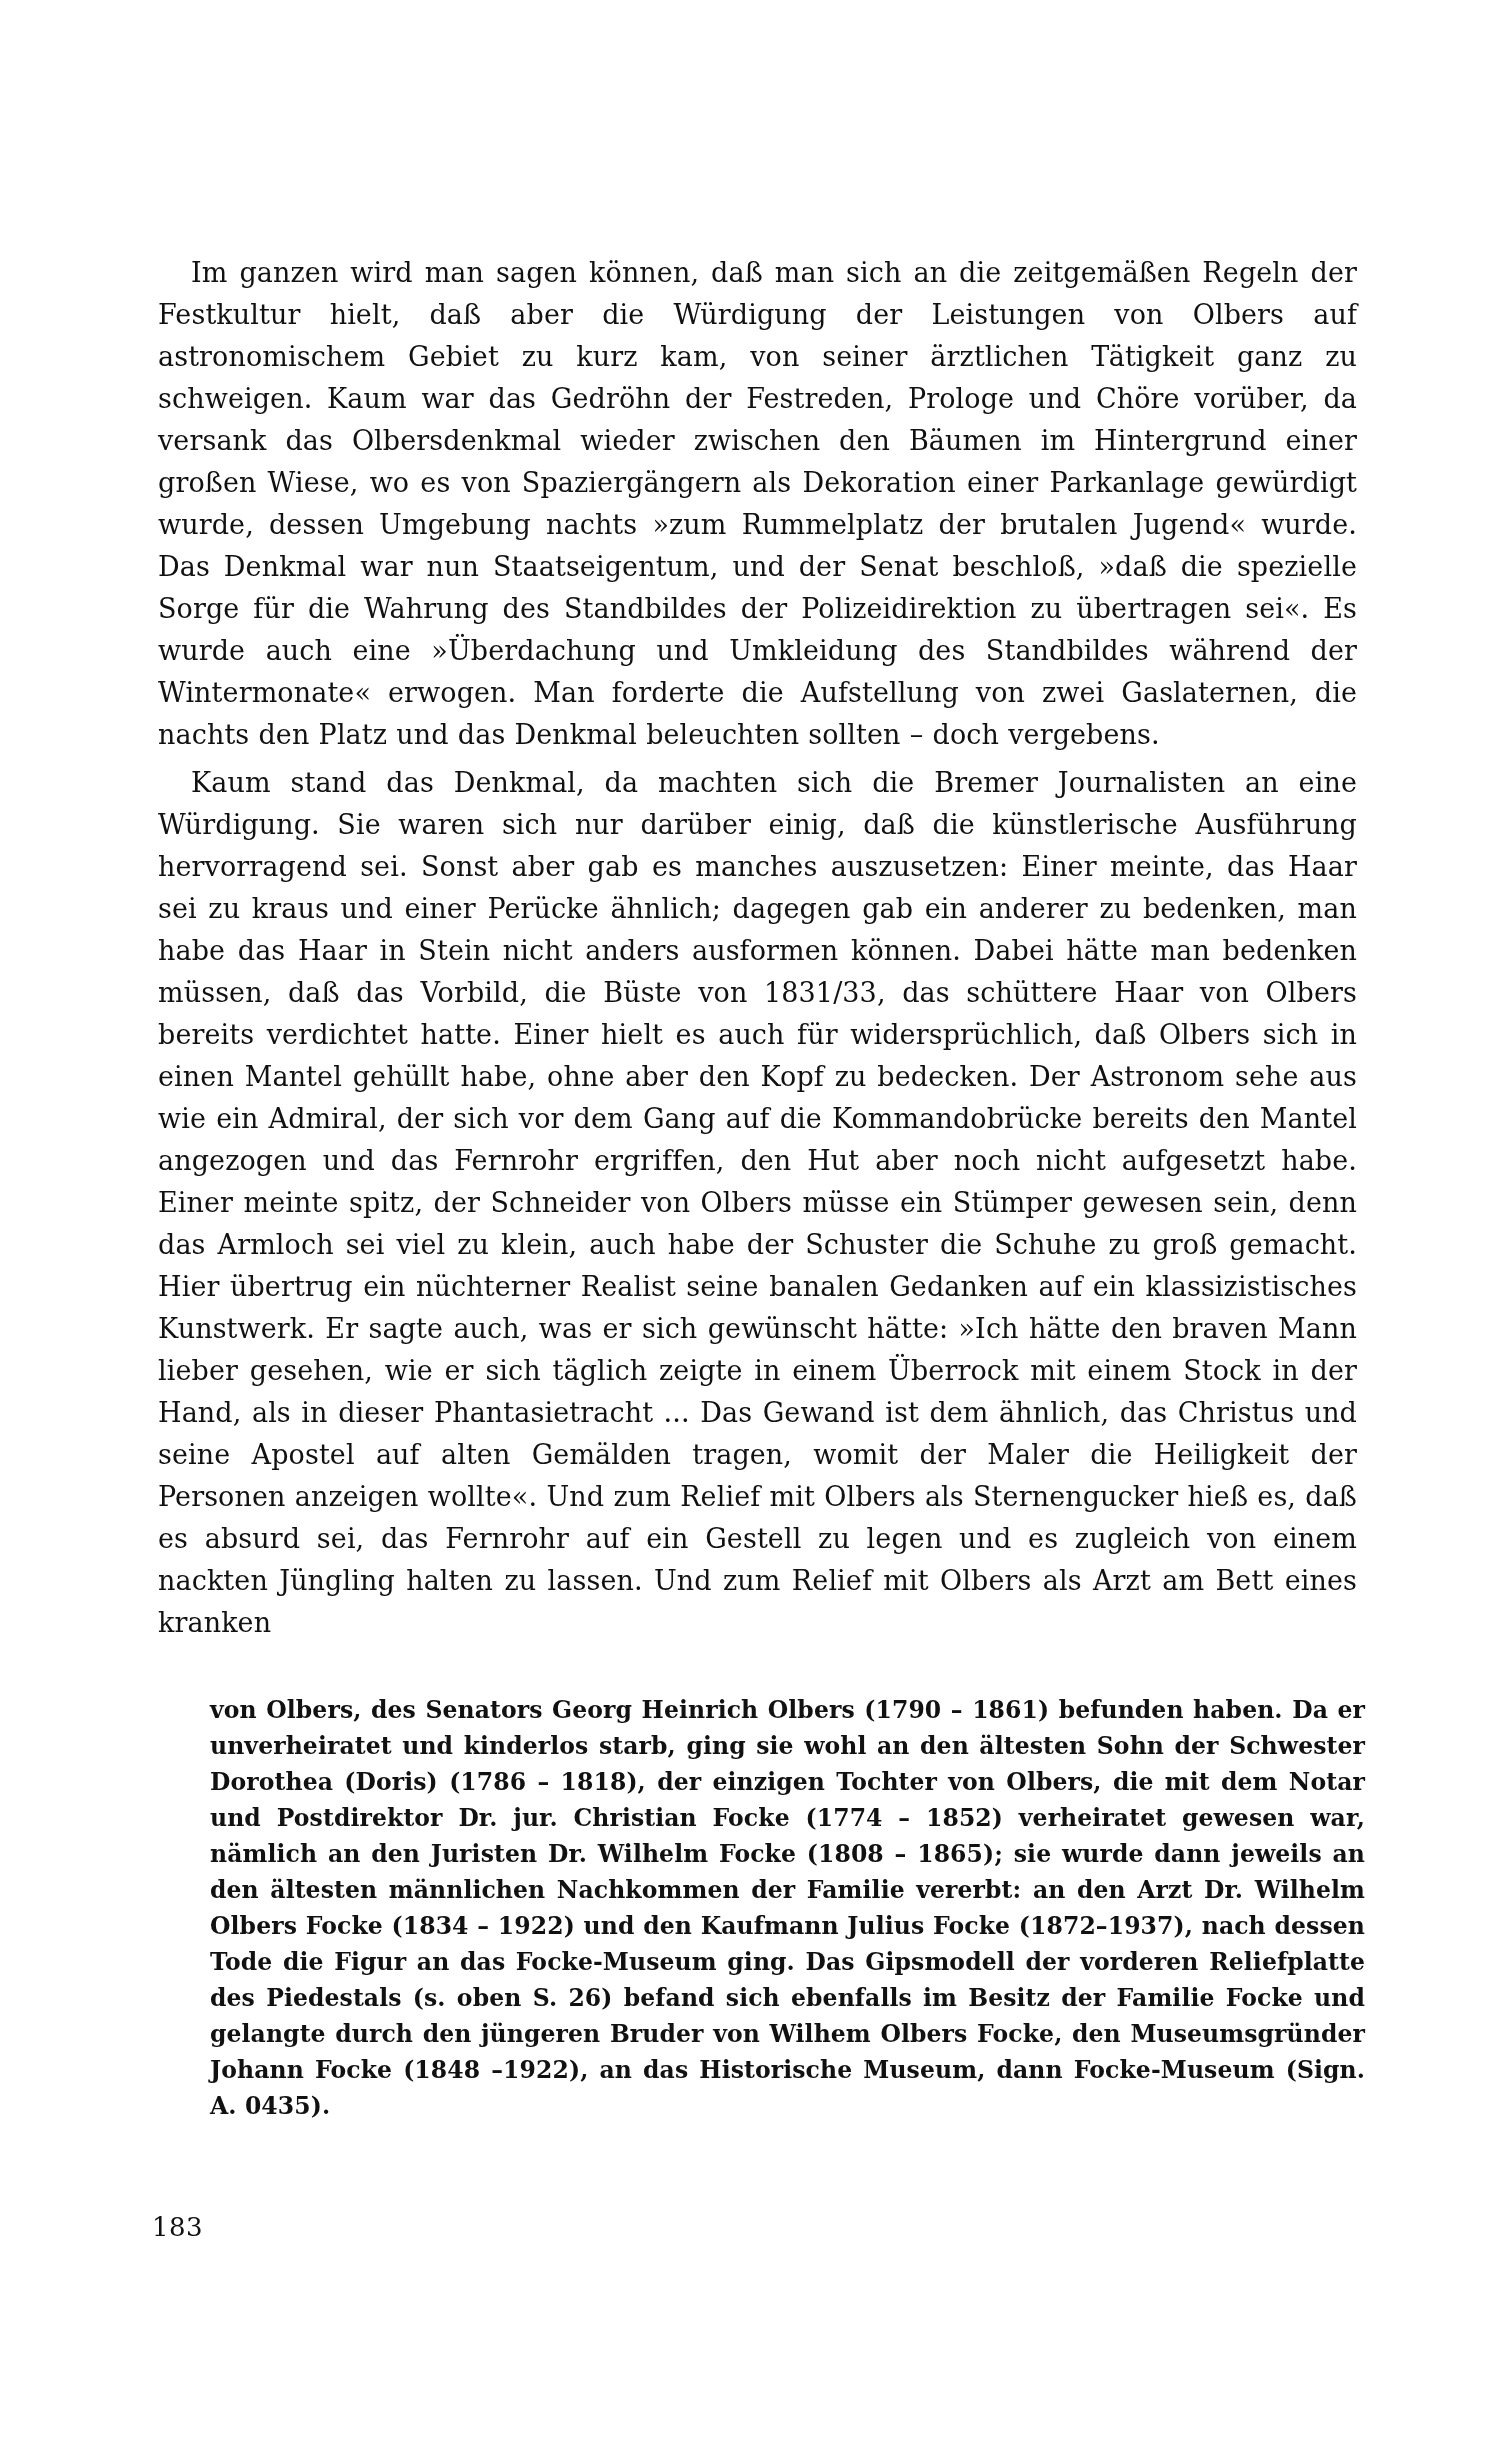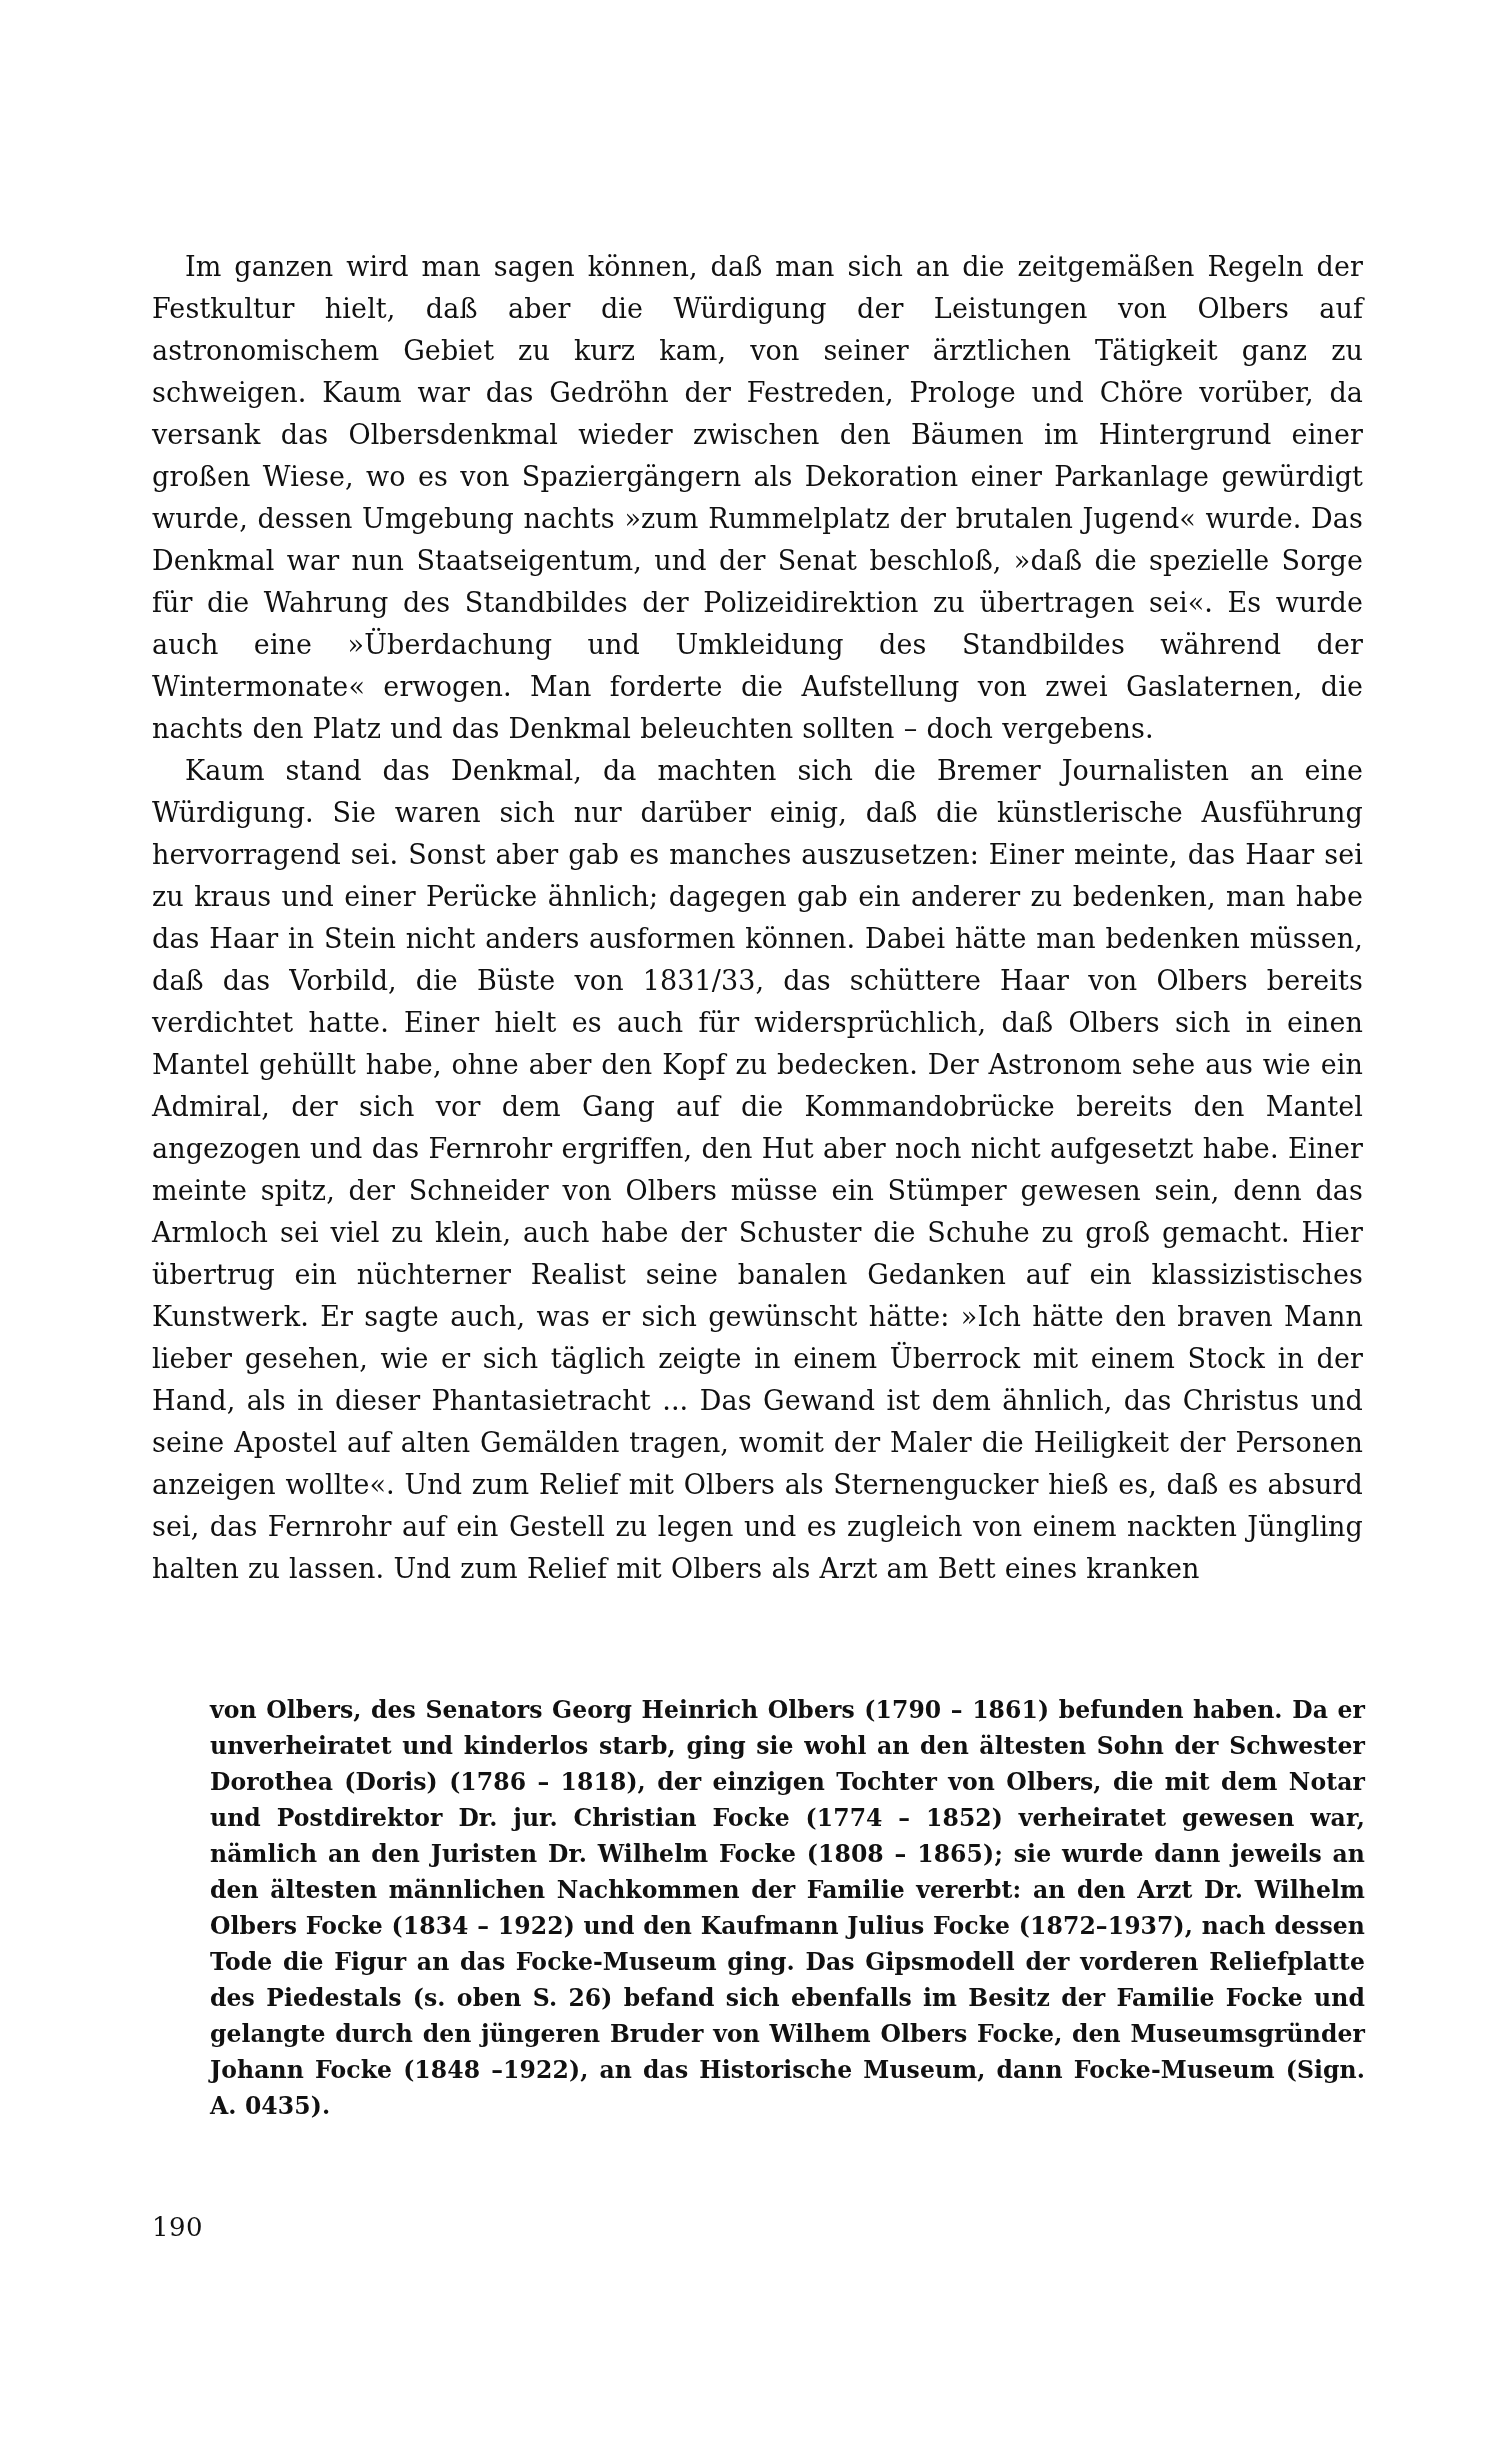--- a/index.html
+++ b/index.html
@@ -23,21 +23,21 @@
     height: 2450px;
     background: #ffffff;
   }
   .content {
     position: absolute;
     left: 152px;
     top: 246px;
     width: 1211px;
   }
   .body-text p {
-    margin: 0;
+    margin: 6px;
     font-size: 27px;
     line-height: 42px;
     text-align: justify;
     text-justify: inter-word;
     letter-spacing: 0.1px;
     word-spacing: 0.5px;
   }
   .body-text p.indent {
     text-indent: 33px;
   }
@@ -75,16 +75,16 @@
 
   <div class="content body-text">
     <p class="indent">Im ganzen wird man sagen können, daß man sich an die zeitgemäßen Regeln der Festkultur hielt, daß aber die Würdigung der Leistungen von Olbers auf astronomischem Gebiet zu kurz kam, von seiner ärztlichen Tätigkeit ganz zu schweigen. Kaum war das Gedröhn der Festreden, Prologe und Chöre vorüber, da versank das Olbersdenkmal wieder zwischen den Bäumen im Hintergrund einer großen Wiese, wo es von Spaziergängern als Dekoration einer Parkanlage gewürdigt wurde, dessen Umgebung nachts »zum Rummelplatz der brutalen Jugend« wurde. Das Denkmal war nun Staatseigentum, und der Senat beschloß, »daß die spezielle Sorge für die Wahrung des Standbildes der Polizeidirektion zu übertragen sei«. Es wurde auch eine »Überdachung und Umkleidung des Standbildes während der Wintermonate« erwogen. Man forderte die Aufstellung von zwei Gaslaternen, die nachts den Platz und das Denkmal beleuchten sollten – doch vergebens.</p>
     <p class="indent">Kaum stand das Denkmal, da machten sich die Bremer Journalisten an eine Würdigung. Sie waren sich nur darüber einig, daß die künstlerische Ausführung hervorragend sei. Sonst aber gab es manches auszusetzen: Einer meinte, das Haar sei zu kraus und einer Perücke ähnlich; dagegen gab ein anderer zu bedenken, man habe das Haar in Stein nicht anders ausformen können. Dabei hätte man bedenken müssen, daß das Vorbild, die Büste von 1831/33, das schüttere Haar von Olbers bereits verdichtet hatte. Einer hielt es auch für widersprüchlich, daß Olbers sich in einen Mantel gehüllt habe, ohne aber den Kopf zu bedecken. Der Astronom sehe aus wie ein Admiral, der sich vor dem Gang auf die Kommandobrücke bereits den Mantel angezogen und das Fernrohr ergriffen, den Hut aber noch nicht aufgesetzt habe. Einer meinte spitz, der Schneider von Olbers müsse ein Stümper gewesen sein, denn das Armloch sei viel zu klein, auch habe der Schuster die Schuhe zu groß gemacht. Hier übertrug ein nüchterner Realist seine banalen Gedanken auf ein klassizistisches Kunstwerk. Er sagte auch, was er sich gewünscht hätte: »Ich hätte den braven Mann lieber gesehen, wie er sich täglich zeigte in einem Überrock mit einem Stock in der Hand, als in dieser Phantasietracht ... Das Gewand ist dem ähnlich, das Christus und seine Apostel auf alten Gemälden tragen, womit der Maler die Heiligkeit der Personen anzeigen wollte«. Und zum Relief mit Olbers als Sternengucker hieß es, daß es absurd sei, das Fernrohr auf ein Gestell zu legen und es zugleich von einem nackten Jüngling halten zu lassen. Und zum Relief mit Olbers als Arzt am Bett eines kranken</p>
   </div>
 
   <div class="footnote">
     <p class="hang">von Olbers, des Senators Georg Heinrich Olbers (1790 – 1861) befunden haben. Da er unverheiratet und kinderlos starb, ging sie wohl an den ältesten Sohn der Schwester Dorothea (Doris) (1786 – 1818), der einzigen Tochter von Olbers, die mit dem Notar und Postdirektor Dr. jur. Christian Focke (1774 – 1852) verheiratet gewesen war, nämlich an den Juristen Dr. Wilhelm Focke (1808 – 1865); sie wurde dann jeweils an den ältesten männlichen Nachkommen der Familie vererbt: an den Arzt Dr. Wilhelm Olbers Focke (1834 – 1922) und den Kaufmann Julius Focke (1872–1937), nach dessen Tode die Figur an das Focke-Museum ging. Das Gipsmodell der vorderen Reliefplatte des Piedestals (s. oben S. 26) befand sich ebenfalls im Besitz der Familie Focke und gelangte durch den jüngeren Bruder von Wilhem Olbers Focke, den Museumsgründer Johann Focke (1848 –1922), an das Historische Museum, dann Focke-Museum (Sign. A. 0435).</p>
   </div>
 
-  <div class="page-number">190</div>
+  <div class="page-number">183</div>
 
 </div>
 
 
 </body></html>

